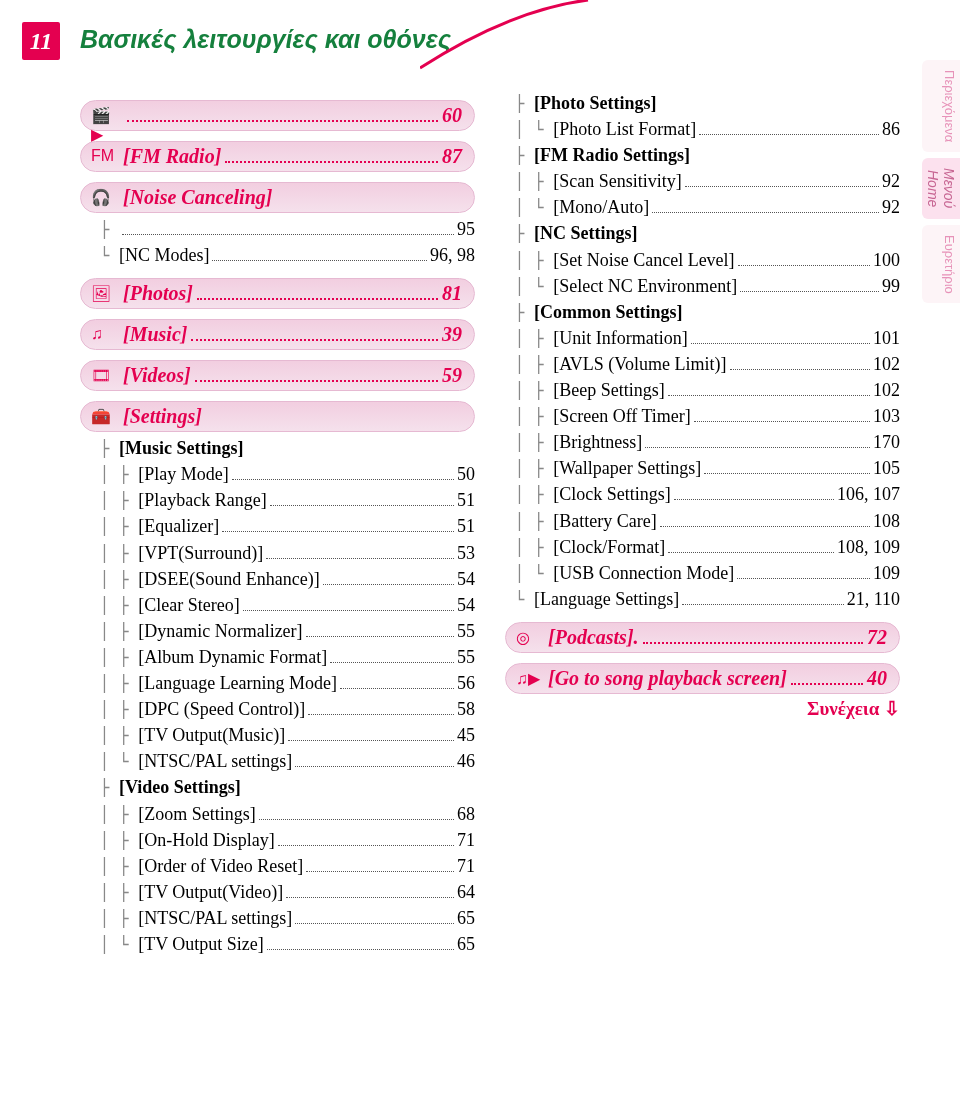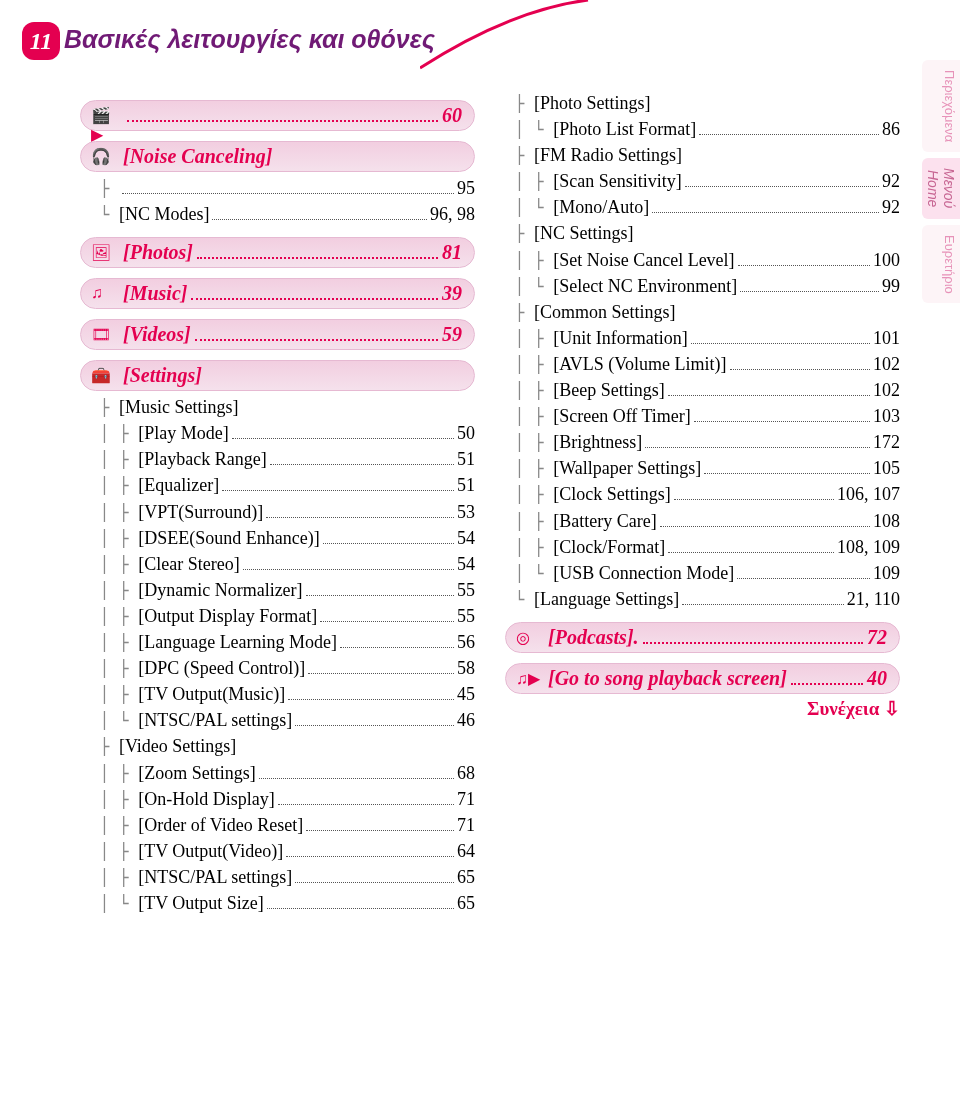--- a/index.html
+++ b/index.html
@@ -1,32 +1,32 @@
 <!DOCTYPE html>
 <html><head>
 <meta charset="utf-8">
 <style>
   body{margin:0;font-family:"Times New Roman",serif;background:#fff;width:960px;height:1120px;overflow:hidden;color:#000}
   .page{position:relative;width:960px;height:1120px}
-  .page-num{position:absolute;top:22px;left:22px;width:38px;height:38px;background:#e40050;color:#fff;font:italic 700 24px/38px "Comic Sans MS",cursive;text-align:center;border-radius:12px}
-  .page-title{position:absolute;top:25px;left:64px;font:italic 700 25px "Comic Sans MS","Segoe UI",sans-serif;color:#701a75}
+  .page-num{position:absolute;top:22px;left:22px;width:38px;height:38px;background:#e40050;color:#fff;font:italic 700 24px/38px "Comic Sans MS",cursive;text-align:center;border-radius:2px}
+  .page-title{position:absolute;top:25px;left:80px;font:italic 700 25px "Comic Sans MS","Segoe UI",sans-serif;color:#15803d}
   .swirl{position:absolute;top:0;left:420px;width:170px;height:70px}
   .cols{display:flex;gap:30px;padding:90px 50px 0 80px}
   .col{flex:0 0 395px;font-size:18px;line-height:1.45}
   .bubble{background:linear-gradient(#f2cee0,#f5e1ec);border:1px solid #e6b9d2;border-radius:18px;padding:3px 12px 3px 42px;margin:10px 0 3px;color:#e40050;font:italic 700 20px "Comic Sans MS",cursive;position:relative;display:flex;align-items:baseline}
   .bubble .b-icon{position:absolute;left:10px;top:5px;width:24px;height:18px;font:normal 16px sans-serif}
   .bubble .dots{flex:1;border-bottom:2px dotted #e40050;margin:0 4px 4px}
   .tree{margin-left:10px}
   .row{display:flex;align-items:baseline;padding:0}
   .connector{font:16px monospace;color:#888;white-space:pre}
   .label{white-space:nowrap}
   .dots2{flex:1;border-bottom:1.6px dotted #555;margin:0 3px 5px;min-width:8px}
   .pg{white-space:nowrap}
   .header-row{display:flex;align-items:baseline}
-  .hdr{font-weight:normal}
+  .hdr{font-weight:bold}
   .cont{color:#e40050;font:700 19px "Comic Sans MS",cursive;text-align:right;}
   .tabs{position:absolute;right:0;top:60px;display:flex;flex-direction:column;gap:6px}
   .tab{writing-mode:vertical-rl;padding:10px 3px;border-radius:6px 0 0 6px;font:13px "Arial",sans-serif;color:#e793b9;background:#fdf4f7;text-align:center}
   .tab.active{background:#fce1ee;color:#e40050}
   .tab .it{font-style:italic;color:#c76693;font-size:14px}
 </style>
 </head>
 <body>
 
 <div class="page">
@@ -45,20 +45,26 @@
   <div class="cols">
 
     <div class="col">
 
       <div class="bubble">
         <span class="b-icon">🎬▶</span>
           <span class="dots"></span>
           <span>60</span>
       </div>
 
+      <div class="bubble">
+        <span class="b-icon">FM</span>
+        <span>[FM Radio]</span>
+          <span class="dots"></span>
+          <span>87</span>
+      </div>
 
       <div class="bubble">
         <span class="b-icon">🎧</span>
         <span>[Noise Canceling]</span>
       </div>
       <div class="tree">
         <div class="row">
             <span class="connector"> ├ </span>
             <span class="dots2"></span>
             <span class="pg">95</span>
@@ -139,21 +145,21 @@
             <span class="pg">54</span>
           </div>
         <div class="row">
             <span class="connector"> │ ├ </span>
             <span class="label">[Dynamic Normalizer]</span>
             <span class="dots2"></span>
             <span class="pg">55</span>
           </div>
         <div class="row">
             <span class="connector"> │ ├ </span>
-            <span class="label">[Output Display Format]</span>
+            <span class="label">[Album Dynamic Format]</span>
             <span class="dots2"></span>
             <span class="pg">55</span>
           </div>
         <div class="row">
             <span class="connector"> │ ├ </span>
             <span class="label">[Language Learning Mode]</span>
             <span class="dots2"></span>
             <span class="pg">56</span>
           </div>
         <div class="row">
@@ -290,21 +296,21 @@
         <div class="row">
             <span class="connector"> │ ├ </span>
             <span class="label">[Screen Off Timer]</span>
             <span class="dots2"></span>
             <span class="pg">103</span>
           </div>
         <div class="row">
             <span class="connector"> │ ├ </span>
             <span class="label">[Brightness]</span>
             <span class="dots2"></span>
-            <span class="pg">172</span>
+            <span class="pg">170</span>
           </div>
         <div class="row">
             <span class="connector"> │ ├ </span>
             <span class="label">[Wallpaper Settings]</span>
             <span class="dots2"></span>
             <span class="pg">105</span>
           </div>
         <div class="row">
             <span class="connector"> │ ├ </span>
             <span class="label">[Clock Settings]</span>

